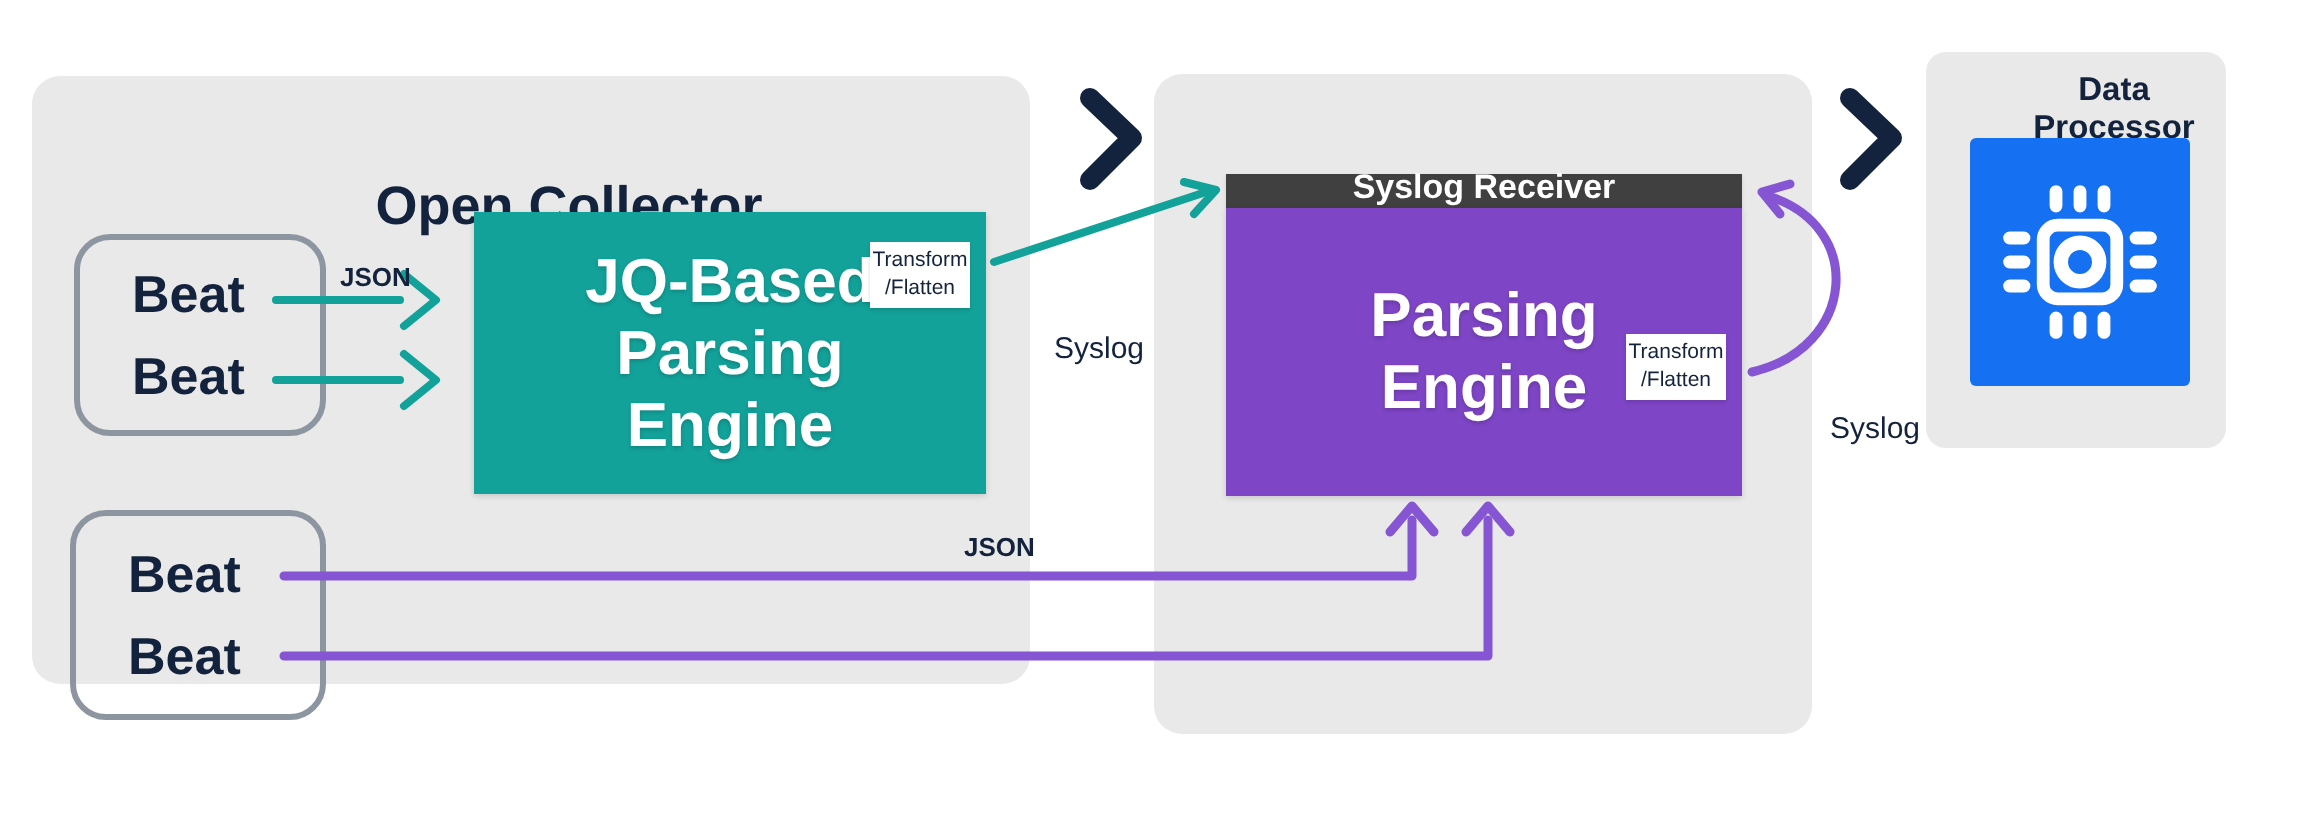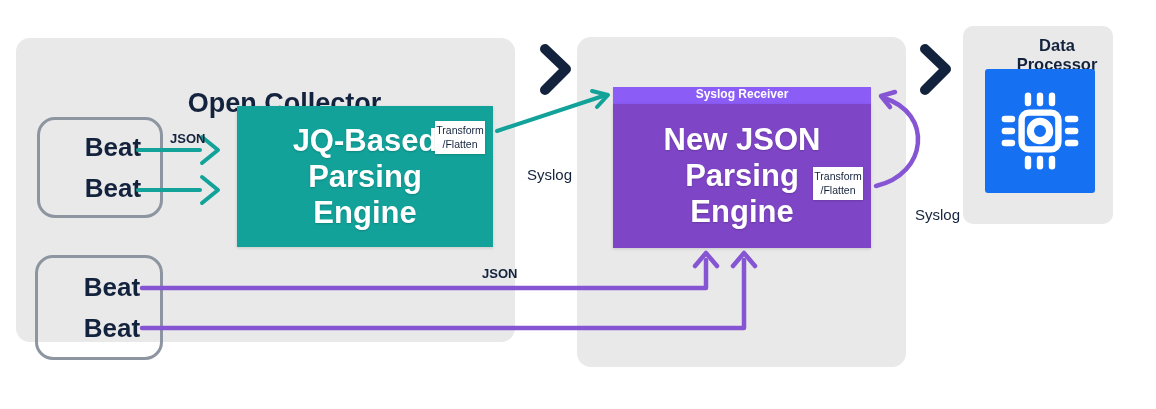--- a/index.html
+++ b/index.html
@@ -6,31 +6,31 @@
   .stage{
     position:relative;width:1156px;height:409px;background:#ffffff;overflow:hidden;
     font-family:"Liberation Sans",sans-serif;color:#14233d;
   }
   .panel{position:absolute;background:#e9e9e9;border-radius:14px;}
   .panel-title{position:absolute;left:0;right:0;text-align:center;font-weight:bold;color:#14233d;padding-left:38px;}
   .t-big{font-size:27px;}
   .t-small{font-size:16.5px;}
   .beat-box{position:absolute;border:3px solid #8d96a0;border-radius:18px;box-sizing:border-box;
     display:flex;flex-direction:column;justify-content:space-evenly;padding-left:26px;}
-  .beat{font-size:26px;font-weight:bold;color:#14233d;line-height:1;text-align:center;}
+  .beat{font-size:26px;font-weight:bold;color:#14233d;line-height:1;}
   .engine{position:absolute;display:flex;flex-direction:column;align-items:center;justify-content:center;
     color:#ffffff;font-weight:bold;font-size:31px;line-height:36px;text-align:center;
     text-shadow:0 1px 2px rgba(0,0,0,0.18);box-shadow:0 1px 3px rgba(0,0,0,0.15);}
   .engine.teal{background:#12a29a;}
   .engine.purple{background:#7e45c6;}
   .badge{position:absolute;background:#ffffff;color:#14233d;font-size:10.5px;line-height:1.3;
     font-weight:400;text-align:center;padding:3px 1px;width:48px;text-shadow:none;
     box-shadow:0 1px 2px rgba(0,0,0,0.15);}
-  .bar{position:absolute;background:#8b5cf6;color:#ffffff;font-weight:bold;font-size:12px;
-    display:flex;align-items:flex-start;justify-content:center;box-shadow:0 1px 2px rgba(0,0,0,0.1);}
+  .bar{position:absolute;background:#404040;color:#ffffff;font-weight:bold;font-size:17px;
+    display:flex;align-items:flex-end;justify-content:center;box-shadow:0 1px 2px rgba(0,0,0,0.1);}
   .lbl{position:absolute;color:#14233d;line-height:1;}
   .lbl-sm{font-size:13px;font-weight:600;text-align:center;}
   .lbl-md{font-size:15px;font-weight:500;margin-top:48px;}
   .conn{position:absolute;left:0;top:0;pointer-events:none;}
   .chip{position:absolute;background:#1570f2;border-radius:3px;display:flex;
     align-items:center;justify-content:center;}
 </style>
 </head>
 <body>
 
@@ -86,21 +86,20 @@
       <div>Transform</div>
       <div>/Flatten</div>
     </div>
   </div>
 
   <div class="bar" style="left:613px;top:87px;width:258px;height:17px;">
     <span>Syslog Receiver</span>
   </div>
 
   <div class="engine purple" style="left:613px;top:104px;width:258px;height:144px;">
-    <div>New JSON</div>
     <div>Parsing</div>
     <div>Engine</div>
     <div class="badge" style="right:8px;top:63px;">
       <div>Transform</div>
       <div>/Flatten</div>
     </div>
   </div>
 
   <svg class="conn" width="1156" height="409" viewBox="0 0 1156 409" fill="none">
 

